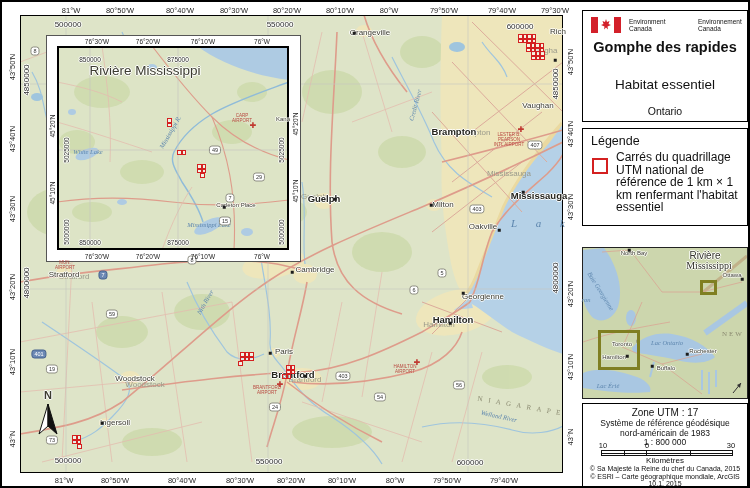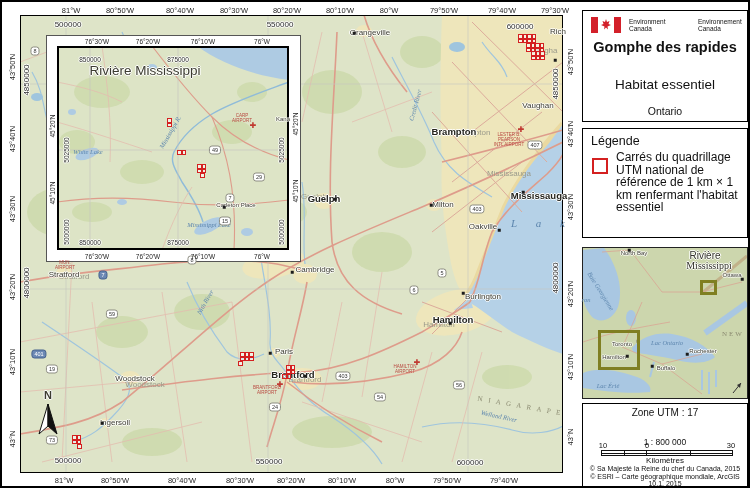--- a/index.html
+++ b/index.html
@@ -39,21 +39,21 @@
   
   .sb{position:absolute;left:580px;background:#fff;border:1.5px solid #000;}
   .sb-title{top:8px;width:166px;height:112px;}
   .fip{position:absolute;left:8px;top:4px;right:4px;height:24px;}
   .fip .wm{position:absolute;top:3px;font-size:6.5px;line-height:7px;color:#111;}
   .fip .wm.en{left:38px;} .fip .wm.fr{left:107px;}
   .t-main{position:absolute;left:0;right:0;top:28px;text-align:center;font-weight:bold;font-size:14.5px;color:#111;}
   .t-latin{position:absolute;left:0;right:0;top:45px;text-align:center;font-style:italic;font-size:14px;color:#111;}
   .t-sub{position:absolute;left:0;right:0;top:66px;text-align:center;font-size:13.5px;color:#111;}
   .t-prov{position:absolute;left:0;right:0;top:94px;text-align:center;font-size:10.5px;color:#111;}
-  .sb-leg{top:126px;width:166px;height:110px;}
+  .sb-leg{top:126px;width:166px;height:98px;}
   .leg-title{position:absolute;left:8px;top:5px;font-size:12.5px;color:#111;}
   .leg-sw{position:absolute;left:9px;top:29px;width:16px;height:16px;border:2.5px solid #d42020;background:#fff;}
   .leg-txt{position:absolute;left:33px;top:22px;right:5px;font-size:12px;line-height:12.5px;color:#111;}
   .sb-info{top:401px;width:166px;height:93px;}
   .zi{position:absolute;left:0;right:0;text-align:center;color:#111;}
   .z1{top:3px;font-size:10px;}
   .z2{top:15px;font-size:8.5px;line-height:9.5px;}
   .z3{top:33px;font-size:8.5px;}
   .zbar{position:absolute;left:18px;top:46px;width:132px;height:6px;border:1px solid #111;background:#fff;}
   .zbar .d{position:absolute;top:0;bottom:0;width:1px;background:#111;}
@@ -310,21 +310,21 @@
       <span class="dot" style="left: 521px; top: 190px;"></span>
       <span class="ml dup" style="left: 312px; top: 194px;">Guelph</span>
       <span class="ml city" style="left: 322px; top: 196px;">Guelph</span>
       <span class="dot" style="left: 333px; top: 197px;"></span>
       <span class="ml town" style="left: 441px; top: 202px;">Milton</span>
       <span class="dot" style="left: 429px; top: 203px;"></span>
       <span class="ml town" style="left: 481px; top: 224px;">Oakville</span>
       <span class="dot" style="left: 497px; top: 228px;"></span>
       <span class="ml town" style="left: 313px; top: 267px;">Cambridge</span>
       <span class="dot" style="left: 290px; top: 270px;"></span>
-      <span class="ml town" style="left: 481px; top: 294px;">Burlington</span>
+      <span class="ml town" style="left: 481px; top: 294px;">Georgienne</span>
       <span class="dot" style="left: 461px; top: 291px;"></span>
       <span class="ml dup" style="left: 437px; top: 322px;">Hamilton</span>
       <span class="ml city" style="left: 451px; top: 317px;">Hamilton</span>
       <span class="dot" style="left: 448px; top: 321px;"></span>
       <span class="ml dup" style="left: 72px; top: 274px;">Stratford</span>
       <span class="ml town" style="left: 62px; top: 272px;">Stratford</span>
       <span class="ml town" style="left: 282px; top: 349px;">Paris</span>
       <span class="dot" style="left: 268px; top: 351px;"></span>
       <span class="ml dup" style="left: 303px; top: 377px;">Brantford</span>
       <span class="ml city" style="left: 291px; top: 372px;">Brantford</span>
@@ -531,20 +531,24 @@
   </div>
 
   <div class="sb sb-leg">
     <div class="leg-title">Légende</div>
     <div class="leg-sw"></div>
     <div class="leg-txt">Carrés du quadrillage UTM national de référence de 1 km × 1 km renfermant l'habitat essentiel</div>
   </div>
 
   <div class="sb sb-info">
     <div class="zi z1">Zone UTM : 17</div>
+    <div class="zi z2">
+      <div>Système de référence géodésique</div>
+        <div>nord-américain de 1983</div>
+    </div>
     <div class="zi z3">1 : 800 000</div>
     <span class="znum" style="left:20px">10</span>
     <span class="znum" style="left:64px">0</span>
     <span class="znum" style="left:148px">30</span>
     <div class="zbar">
       <div class="mid"></div>
       <div class="d" style="left:22px"></div>
         <div class="d" style="left:44px"></div>
         <div class="d" style="left:88px"></div>
     </div>

